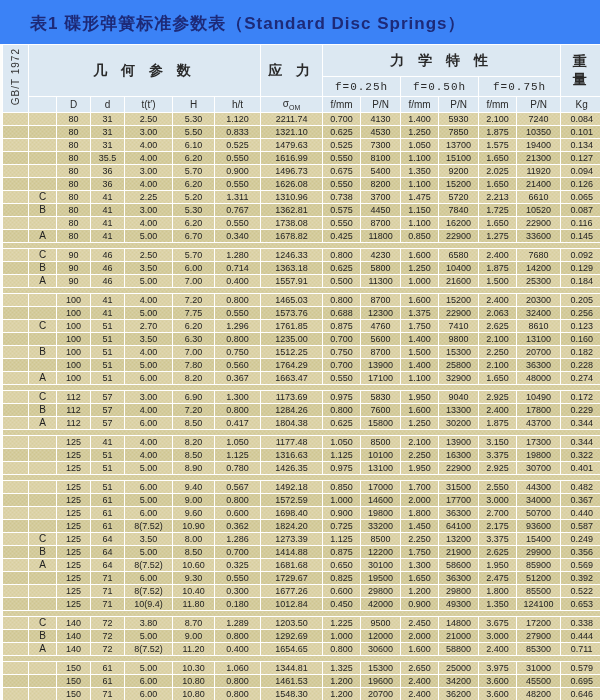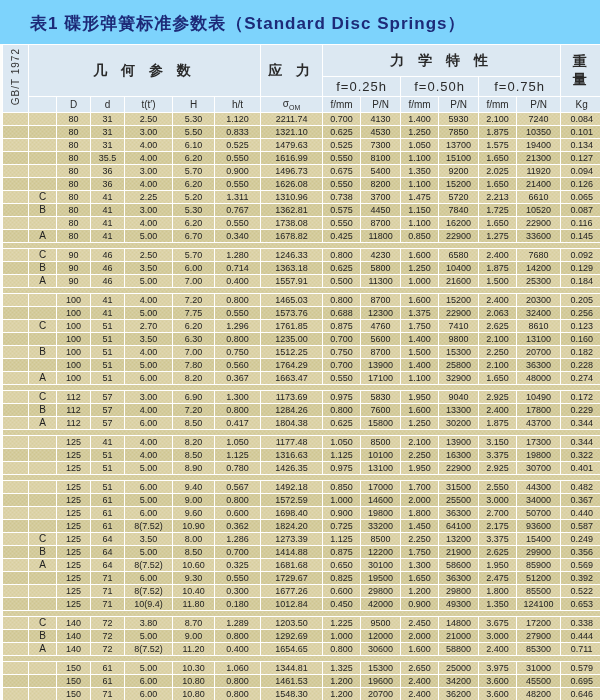--- a/index.html
+++ b/index.html
@@ -1,34 +1,34 @@
 <!DOCTYPE html>
 <html><head>
 <meta charset="utf-8">
 <style>
   * { box-sizing: border-box; margin: 0; padding: 0; }
   html, body { width: 600px; background: #ffffff; }
   body { font-family: "Liberation Sans", sans-serif; }
   .page { width: 600px; height: 700px; background: #fdfdfb; overflow: hidden; }
-  .title-bar { height: 44px; padding: 12px 0 0 30px; background: #7dd3fc; }
+  .title-bar { height: 44px; padding: 12px 0 0 30px; background: #3b82f6; }
   .title-bar .title {
     font-size: 17px; font-weight: bold; color: #1d2a78; letter-spacing: 1px;
     white-space: nowrap;
   }
   table.springs {
     border-collapse: collapse; table-layout: fixed;
     width: 592px; margin-left: 2px;
   }
   th, td {
     border: 1px solid #ffffff; text-align: center; vertical-align: middle;
     overflow: hidden; white-space: nowrap; padding: 0;
   }
   thead th { background: #dce8f2; color: #2a2a2a; font-weight: bold; }
   .h-row1 th { height: 32px; font-size: 14px; letter-spacing: 5px; }
-  .h-row2 th { height: 20px; font-size: 13px; font-weight: normal; letter-spacing: 1px; }
+  .h-row2 th { height: 20px; font-size: 11px; font-weight: normal; letter-spacing: 1px; font-family: Liberation Mono, monospace; }
   .h-row3 th { height: 16px; font-size: 10px; font-weight: normal; }
   .h-row3 th sub { font-size: 7px; }
   th.gbt-cell { width: 26px; }
   .gbt-vert {
     display: inline-block; writing-mode: vertical-rl; transform: rotate(180deg);
     font-size: 10px; font-weight: normal; color: #333; letter-spacing: 1px;
   }
   .weight-label { display: inline-block; width: 18px; white-space: normal; line-height: 1.25; }
   tbody td {
     height: 12px; font-size: 9px; line-height: 12px; color: #222;
@@ -583,21 +583,21 @@
           <td class="letter-cell"></td>
           <td>125</td>
           <td>61</td>
           <td>5.00</td>
           <td>9.00</td>
           <td>0.800</td>
           <td>1572.59</td>
           <td>1.000</td>
           <td>14600</td>
           <td>2.000</td>
-          <td>25500</td>
+          <td>17700</td>
           <td>3.000</td>
           <td>34000</td>
           <td>0.367</td>
         </tr>
         <tr>
           <td></td>
           <td class="letter-cell"></td>
           <td>125</td>
           <td>61</td>
           <td>6.00</td>

